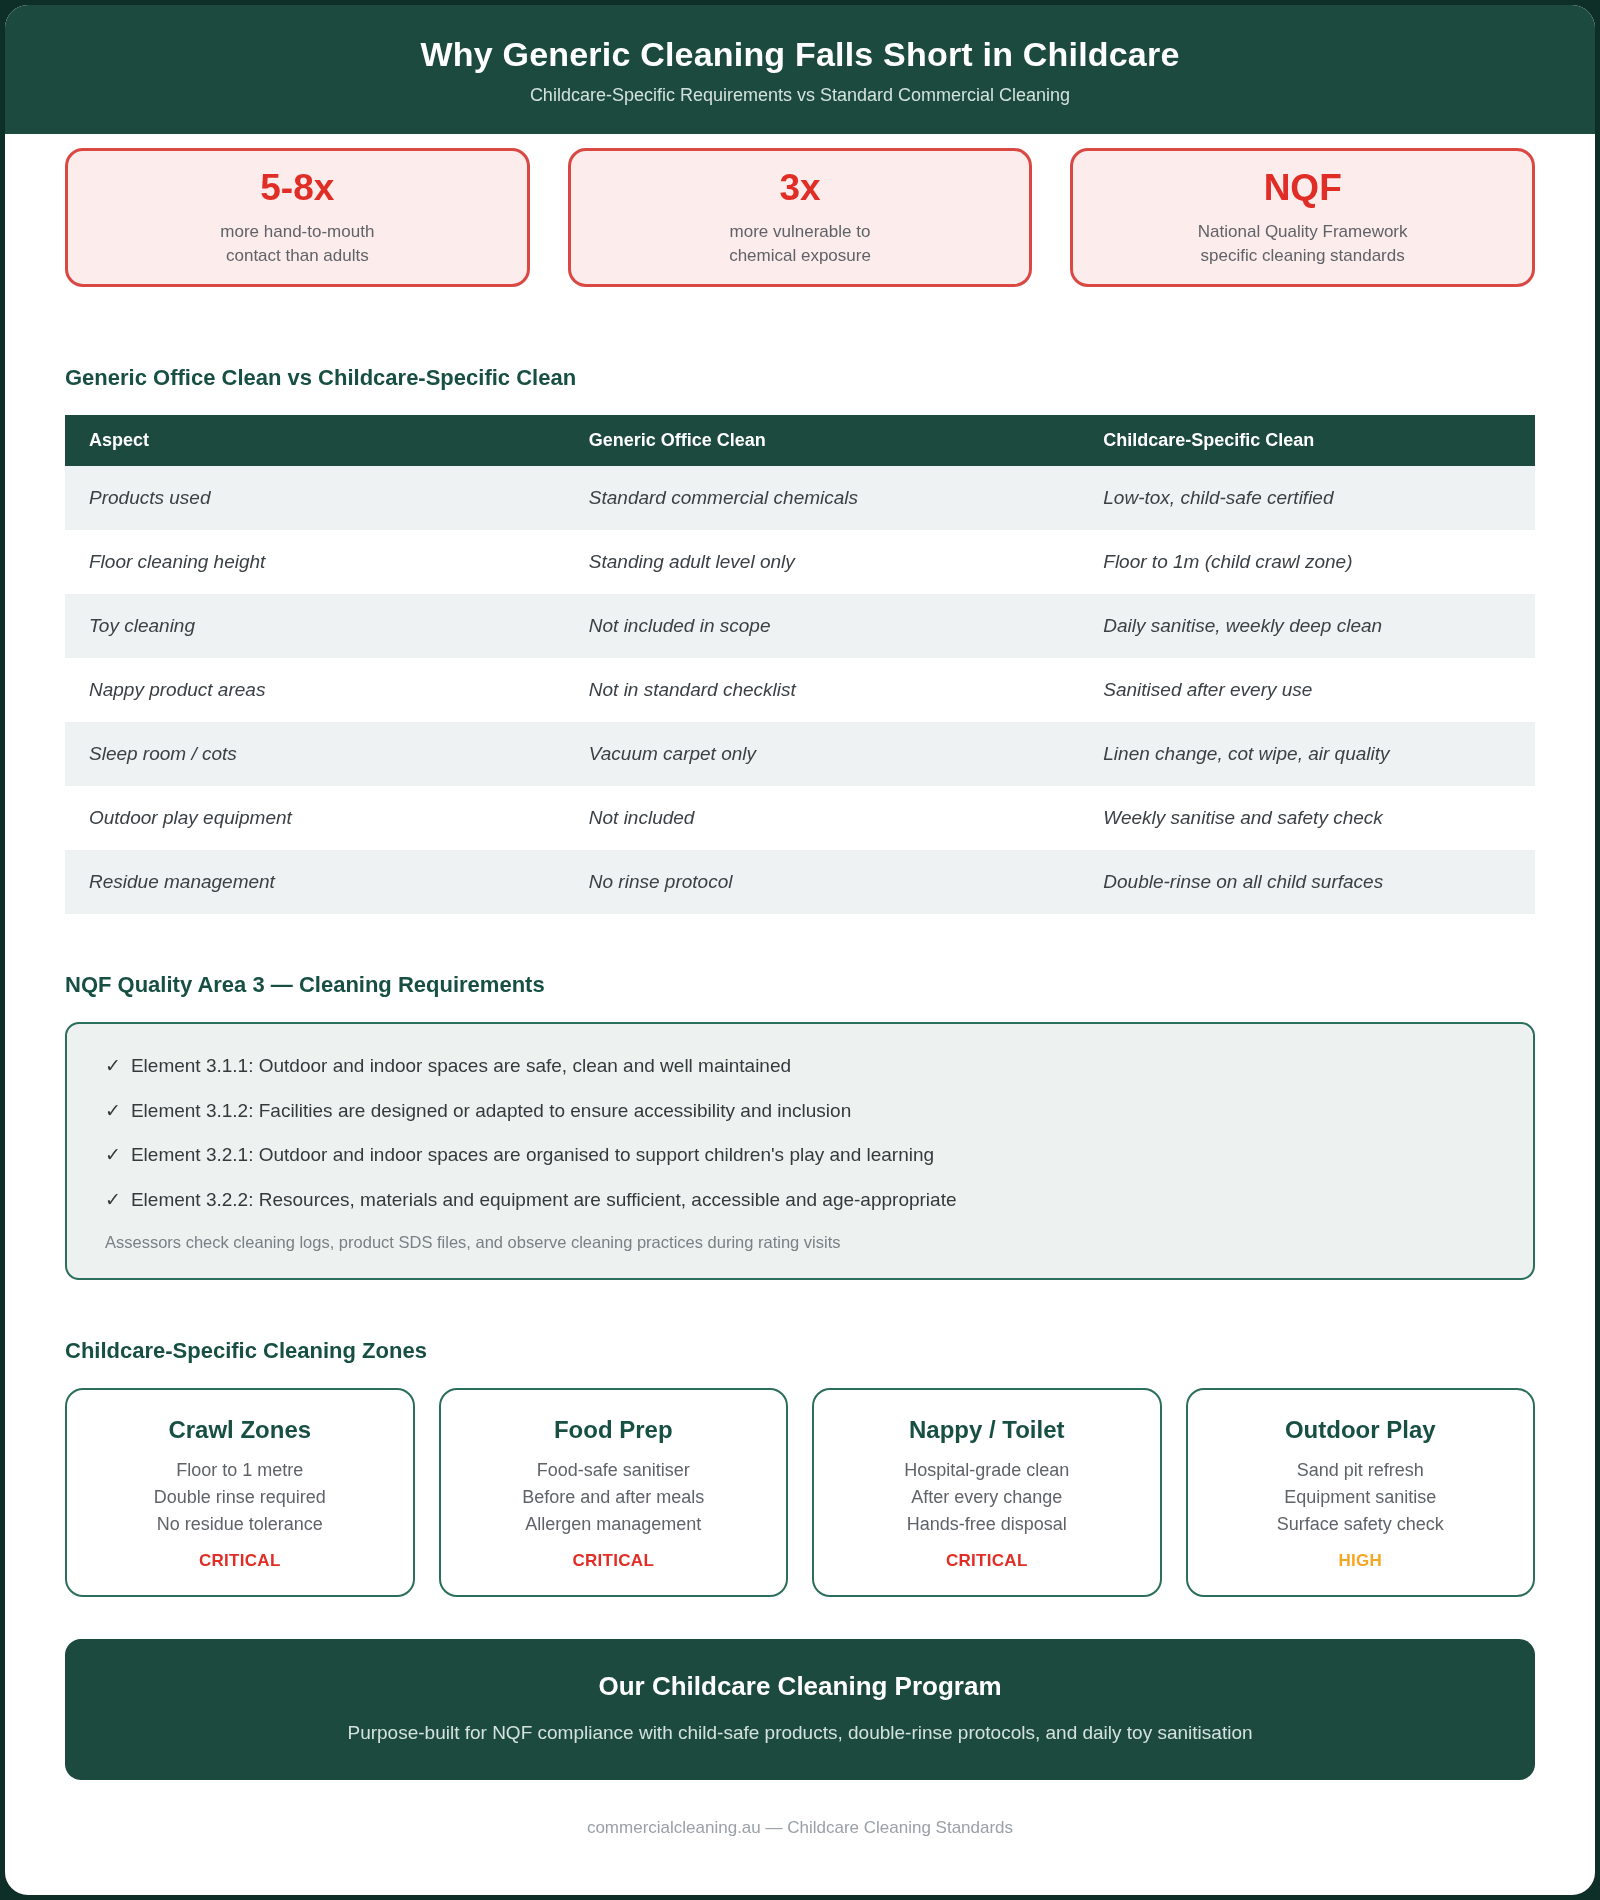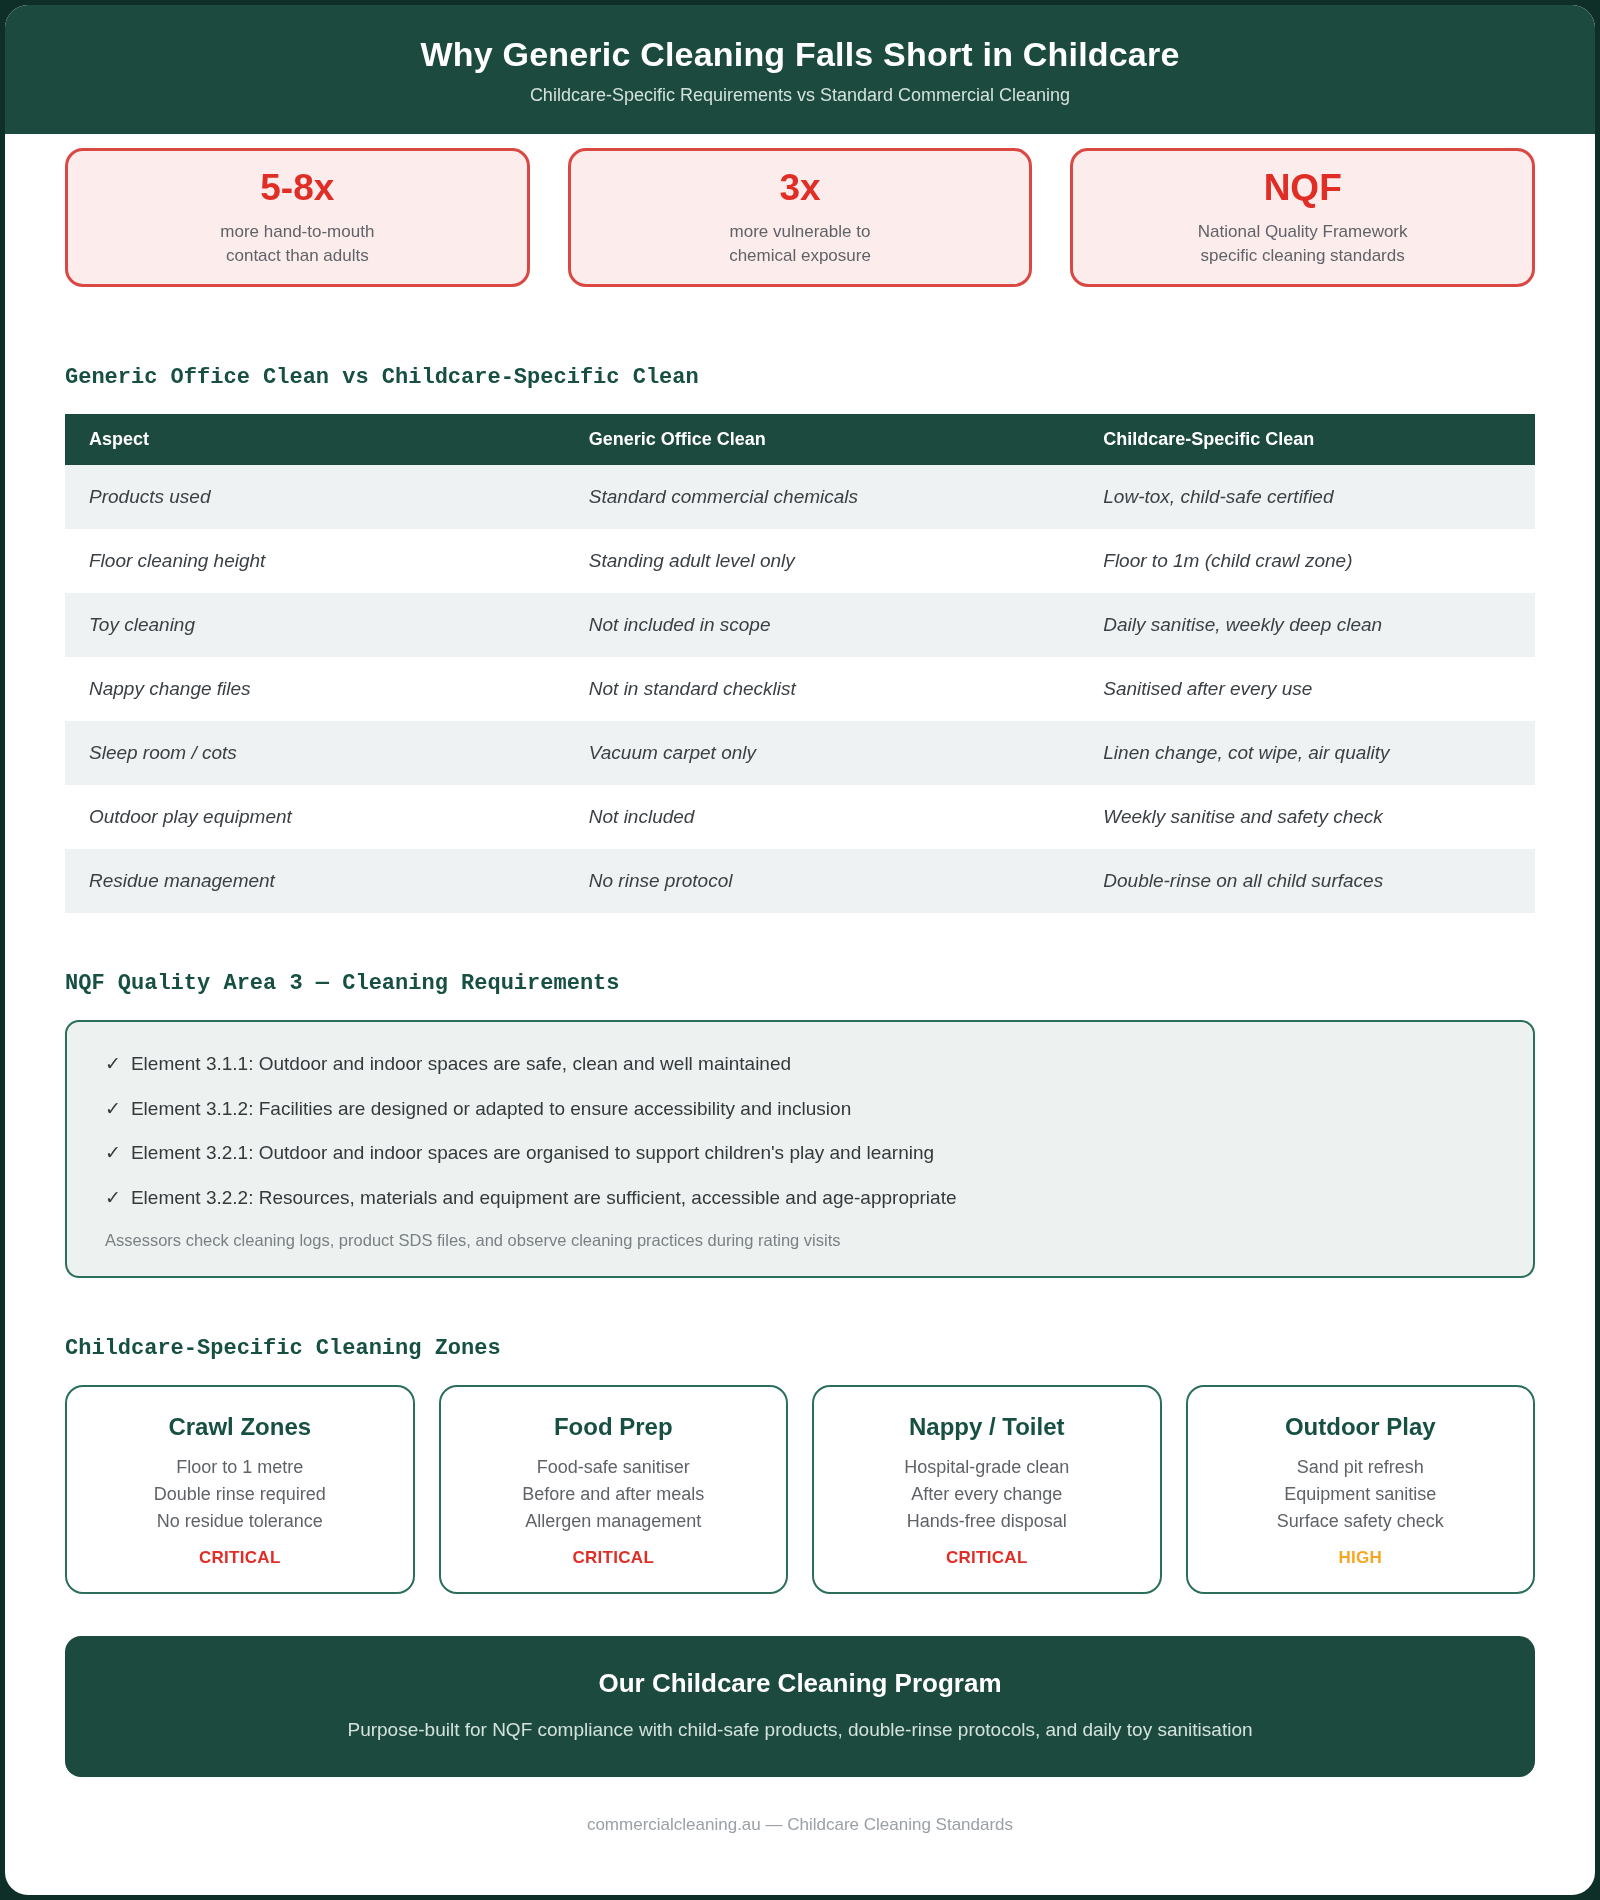--- a/index.html
+++ b/index.html
@@ -59,21 +59,21 @@
   .stat-value{
     color:var(--alert-red);font-size:37px;font-weight:bold;line-height:1.1;
   }
   .stat-desc{
     margin-top:11px;color:var(--text-gray);font-size:17px;line-height:1.42;
   }
   
   .section-heading{
     margin:78px 60px 24px;
     color:var(--heading-green);
-    font-size:22px;font-weight:bold;font-family:Liberation Mono, monospace;
+    font-size:22px;font-weight:bold;
   }
   .section-heading.tight{margin-top:58px;}
   
   .table-wrap{margin:12px 60px;}
   table{width:100%;border-collapse:collapse;}
   th{
     background:var(--brand-green);color:#ffffff;
     font-size:18px;font-weight:bold;text-align:left;
     padding:15px 24px;
   }
@@ -188,21 +188,21 @@
           <td>Floor cleaning height</td>
           <td>Standing adult level only</td>
           <td>Floor to 1m (child crawl zone)</td>
         </tr>
         <tr>
           <td>Toy cleaning</td>
           <td>Not included in scope</td>
           <td>Daily sanitise, weekly deep clean</td>
         </tr>
         <tr>
-          <td>Nappy change files</td>
+          <td>Nappy product areas</td>
           <td>Not in standard checklist</td>
           <td>Sanitised after every use</td>
         </tr>
         <tr>
           <td>Sleep room / cots</td>
           <td>Vacuum carpet only</td>
           <td>Linen change, cot wipe, air quality</td>
         </tr>
         <tr>
           <td>Outdoor play equipment</td>

